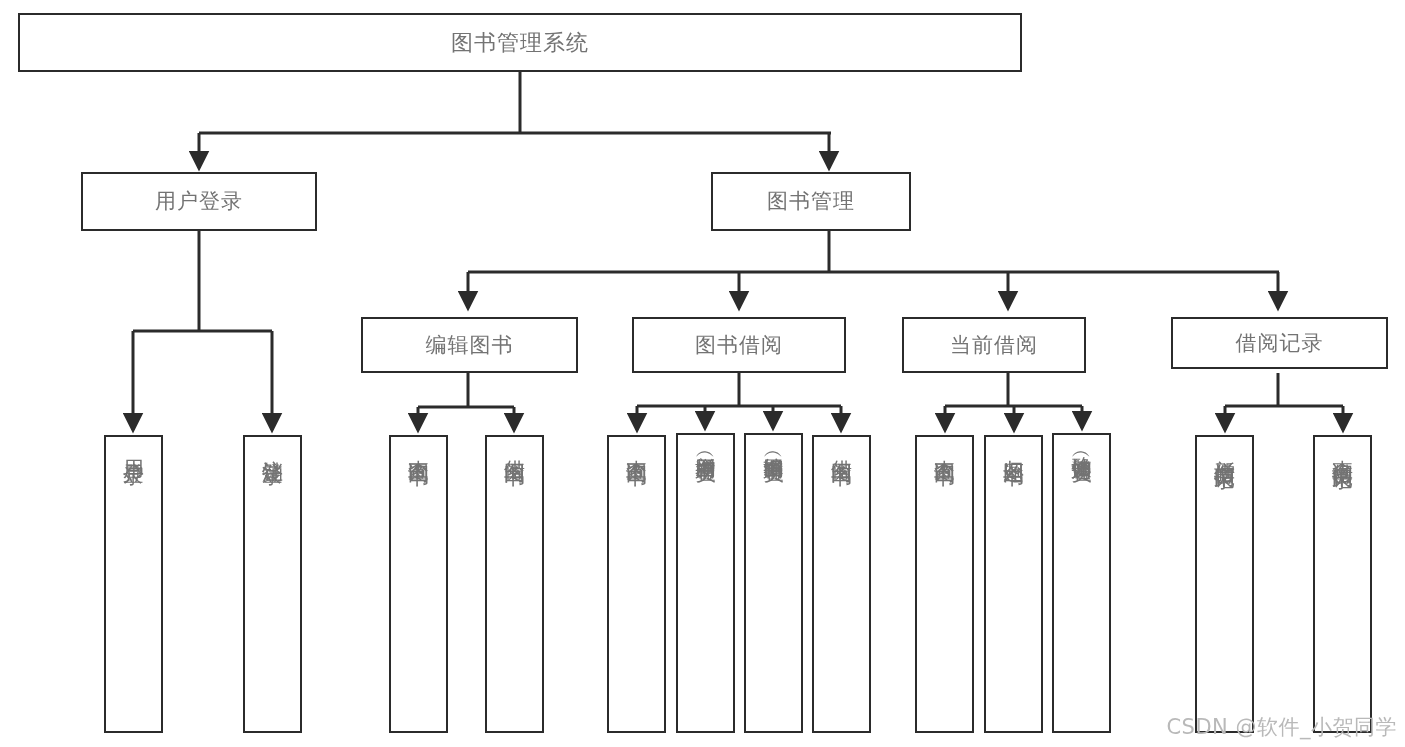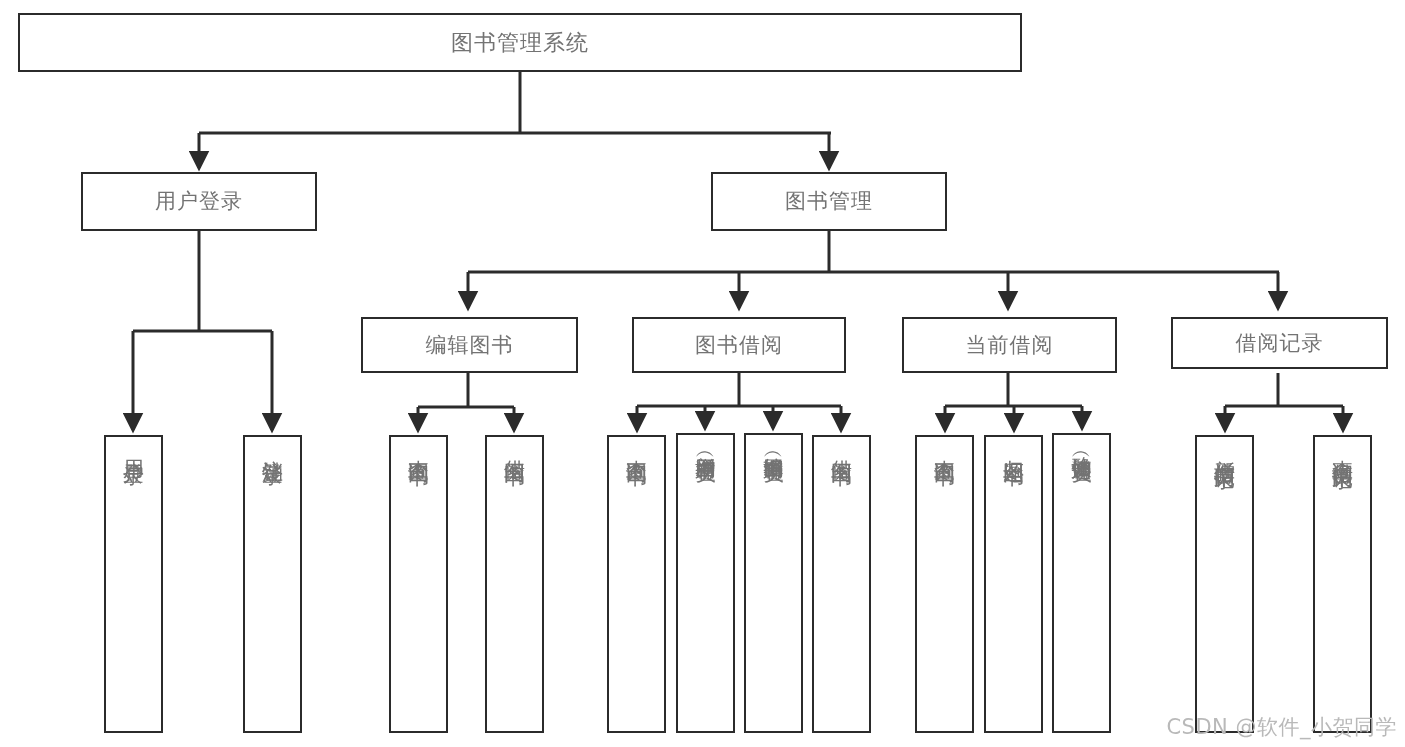--- a/index.html
+++ b/index.html
@@ -134,31 +134,31 @@
     </g>
   </svg>
 
   <div class="node horiz root" style="left:18px; top:13px; width:1004px; height:59px;">
     <span class="node-label">图书管理系统</span>
   </div>
 
   <div class="node horiz" style="left:81px; top:172px; width:236px; height:59px;">
     <span class="node-label">用户登录</span>
   </div>
-  <div class="node horiz" style="left:711px; top:172px; width:236px; height:59px;">
+  <div class="node horiz" style="left:711px; top:172px; width:200px; height:59px;">
     <span class="node-label">图书管理</span>
   </div>
 
   <div class="node horiz" style="left:361px; top:317px; width:217px; height:56px;">
     <span class="node-label">编辑图书</span>
   </div>
   <div class="node horiz" style="left:632px; top:317px; width:214px; height:56px;">
     <span class="node-label">图书借阅</span>
   </div>
-  <div class="node horiz" style="left:902px; top:317px; width:215px; height:56px;justify-content:center;">
+  <div class="node horiz" style="left:902px; top:317px; width:184px; height:56px;justify-content:center;">
     <span class="node-label">当前借阅</span>
   </div>
   <div class="node horiz" style="left:1171px; top:317px; width:217px; height:52px;">
     <span class="node-label">借阅记录</span>
   </div>
 
   <div class="node vert" style="left:104px; top:435px; width:59px; height:298px;">
     <span class="node-label">用户登录</span>
   </div>
   <div class="node vert" style="left:243px; top:435px; width:59px; height:298px;">

